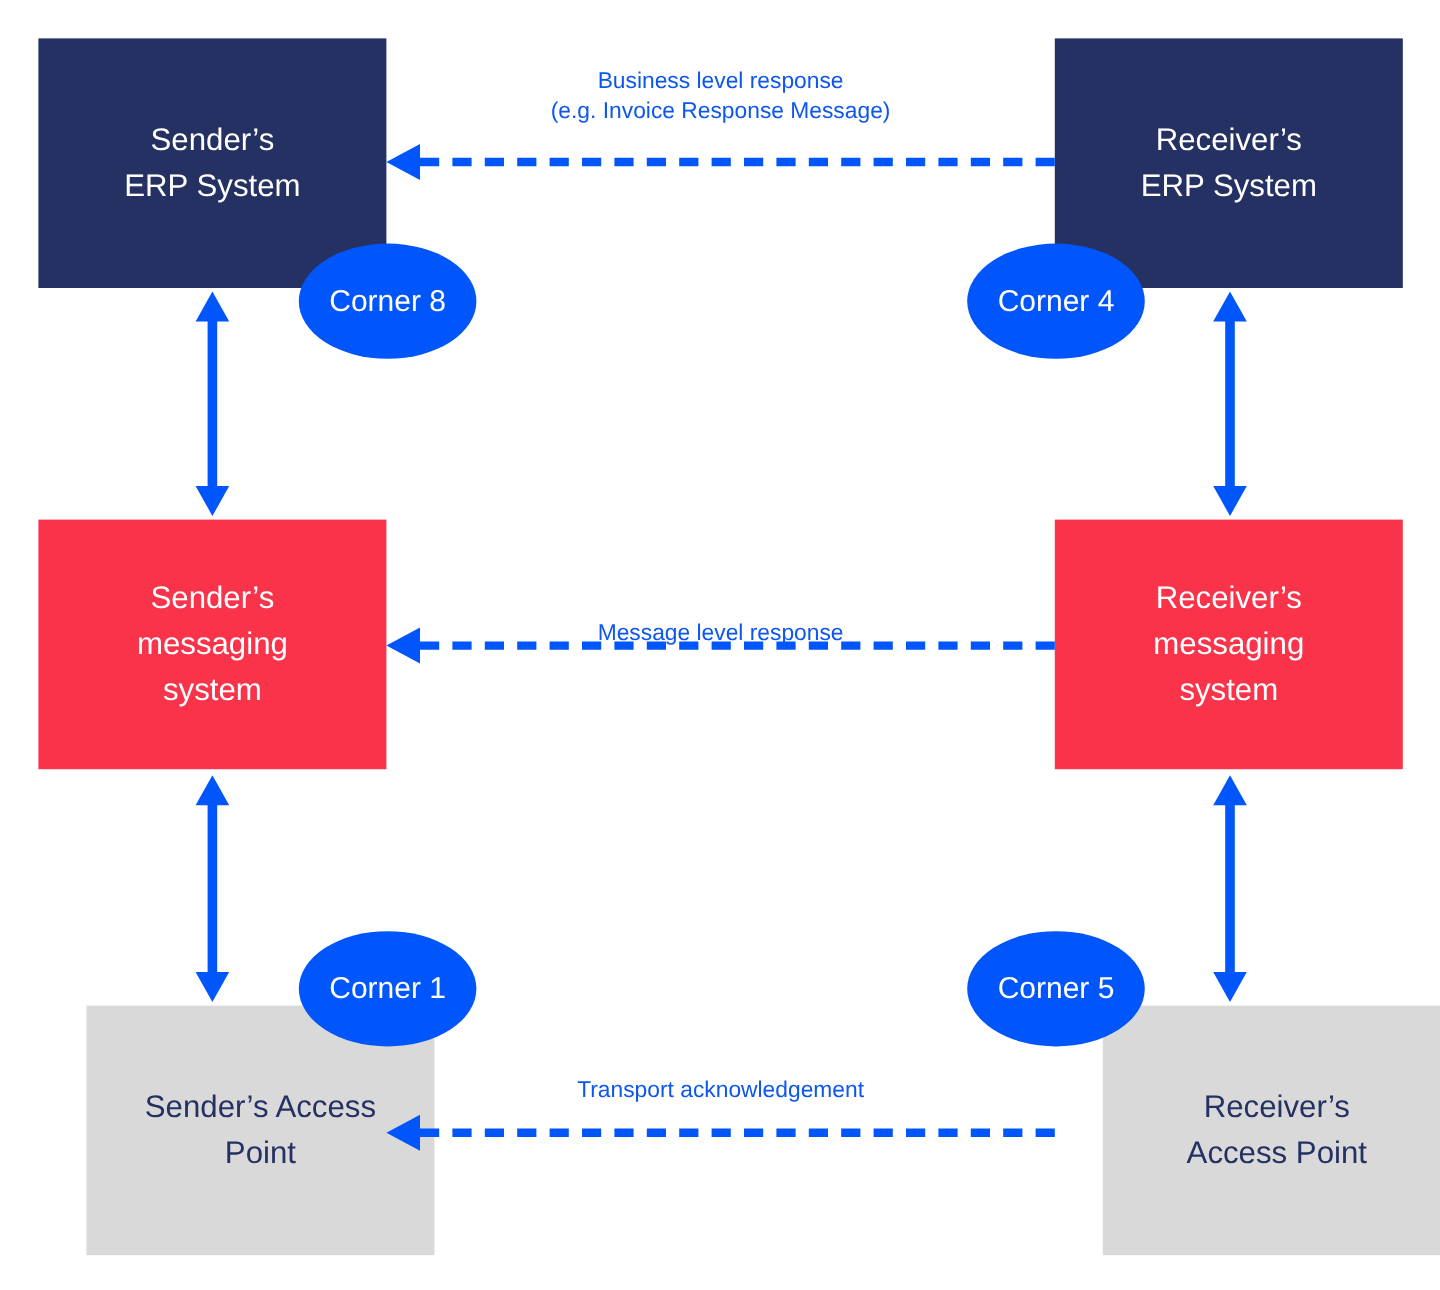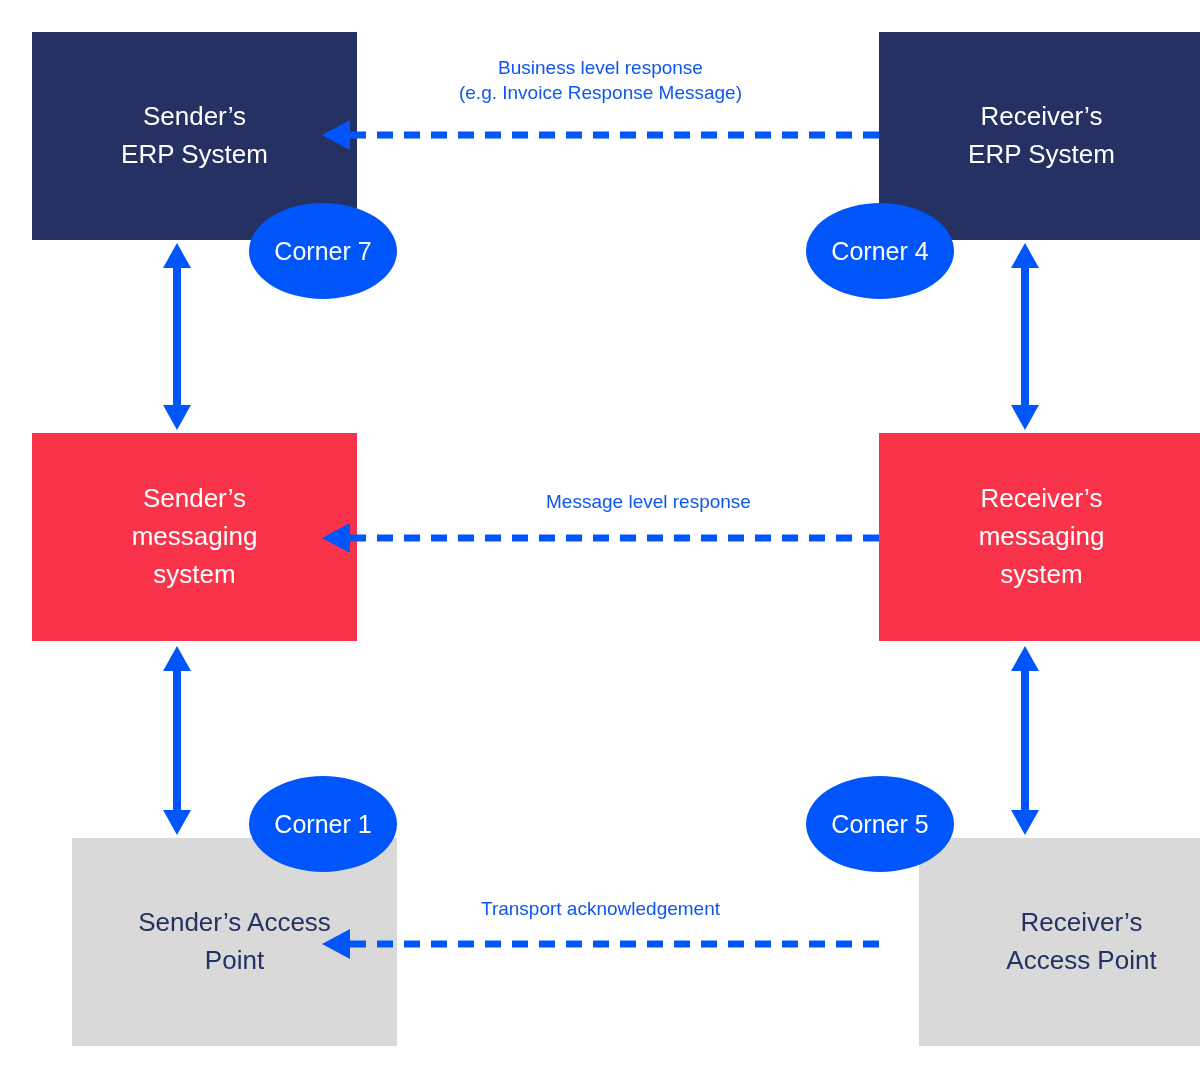--- a/index.html
+++ b/index.html
@@ -1,21 +1,21 @@
 <!DOCTYPE html>
 <html><head>
 <meta charset="utf-8">
 <style>
   html,body{margin:0;padding:0;}
   body{
     width:1200px;height:1075px;position:relative;background:#ffffff;
     font-family:"Liberation Sans", sans-serif;overflow:hidden;
   }
   .box{
-    position:absolute;width:325px;height:208px;
+    position:absolute;width:290px;height:208px;
     display:flex;align-items:center;justify-content:center;
     text-align:center;font-size:26px;line-height:1.45;white-space:pre-line;
   }
   .box.navy{background:#243162;color:#ffffff;}
   .box.red{background:#F93349;color:#ffffff;}
   .box.gray{background:#D9D9D9;color:#243162;margin-left:40px;}
   #sender-erp{left:32px;top:32px;}
   #receiver-erp{left:879px;top:32px;}
   #sender-messaging{left:32px;top:433px;}
   #receiver-messaging{left:879px;top:433px;}
@@ -36,21 +36,21 @@
   #corner1{left:249px;top:203px;}
   #corner4{left:806px;top:203px;text-align:right;}
   #corner2{left:249px;top:776px;}
   #corner3{left:806px;top:776px;}
 
   .arrow-label{
     position:absolute;left:322px;width:557px;text-align:center;
     color:#0E57EE;font-size:19px;line-height:1.3;white-space:pre-line;
   }
   #label-business{top:56px;}
-  #label-message{top:490px;margin-left:48px;}
+  #label-message{top:516px;}
   #label-transport{top:897px;}
 </style>
 </head>
 <body>
 
 <div class="box navy" id="sender-erp">
   <span>Sender’s
 ERP System</span>
 </div>
 <div class="box navy" id="receiver-erp">
@@ -107,21 +107,21 @@
     <polygon class="head" points="1025,430 1011,405 1039,405"></polygon>
   </g>
   <g>
     <line class="solid-line" x1="1025" y1="667" x2="1025" y2="814"></line>
     <polygon class="head" points="1025,646 1011,671 1039,671"></polygon>
     <polygon class="head" points="1025,835 1011,810 1039,810"></polygon>
   </g>
 </svg>
 
 <div class="badge" id="corner1">
-  <span>Corner 7</span>
+  <span>Corner 8</span>
 </div>
 <div class="badge" id="corner4">
   <span>Corner 4</span>
 </div>
 <div class="badge" id="corner2">
   <span>Corner 1</span>
 </div>
 <div class="badge" id="corner3">
   <span>Corner 5</span>
 </div>

